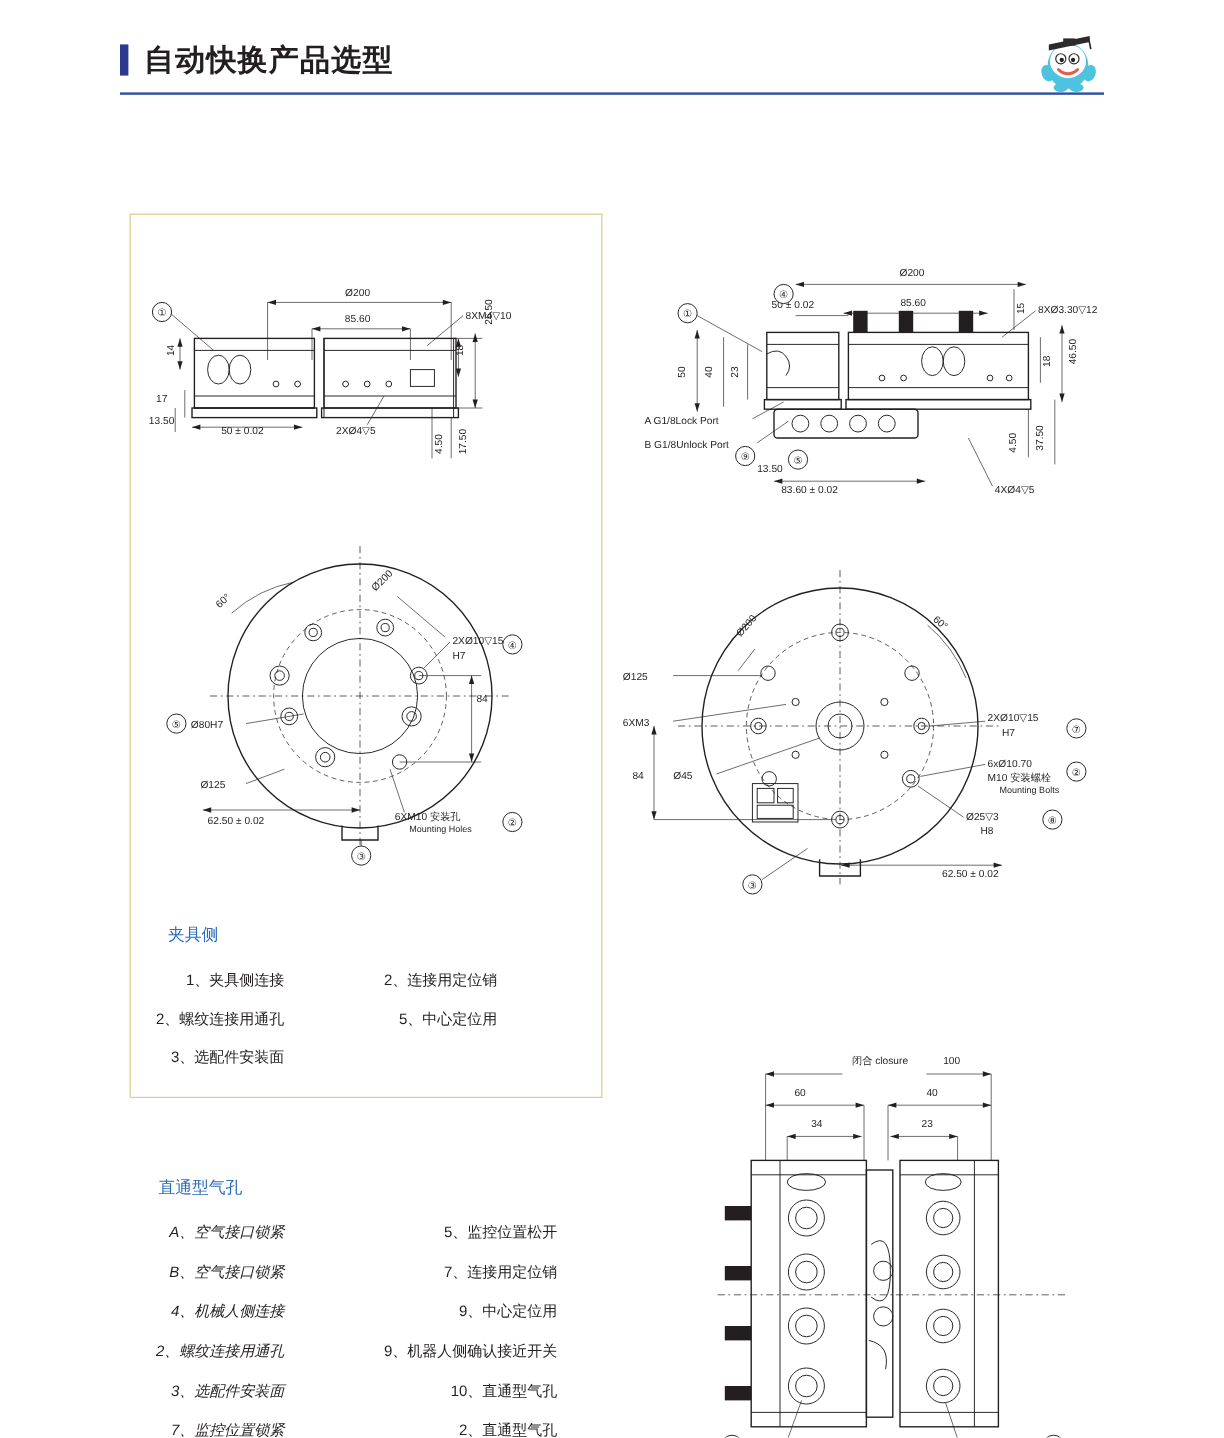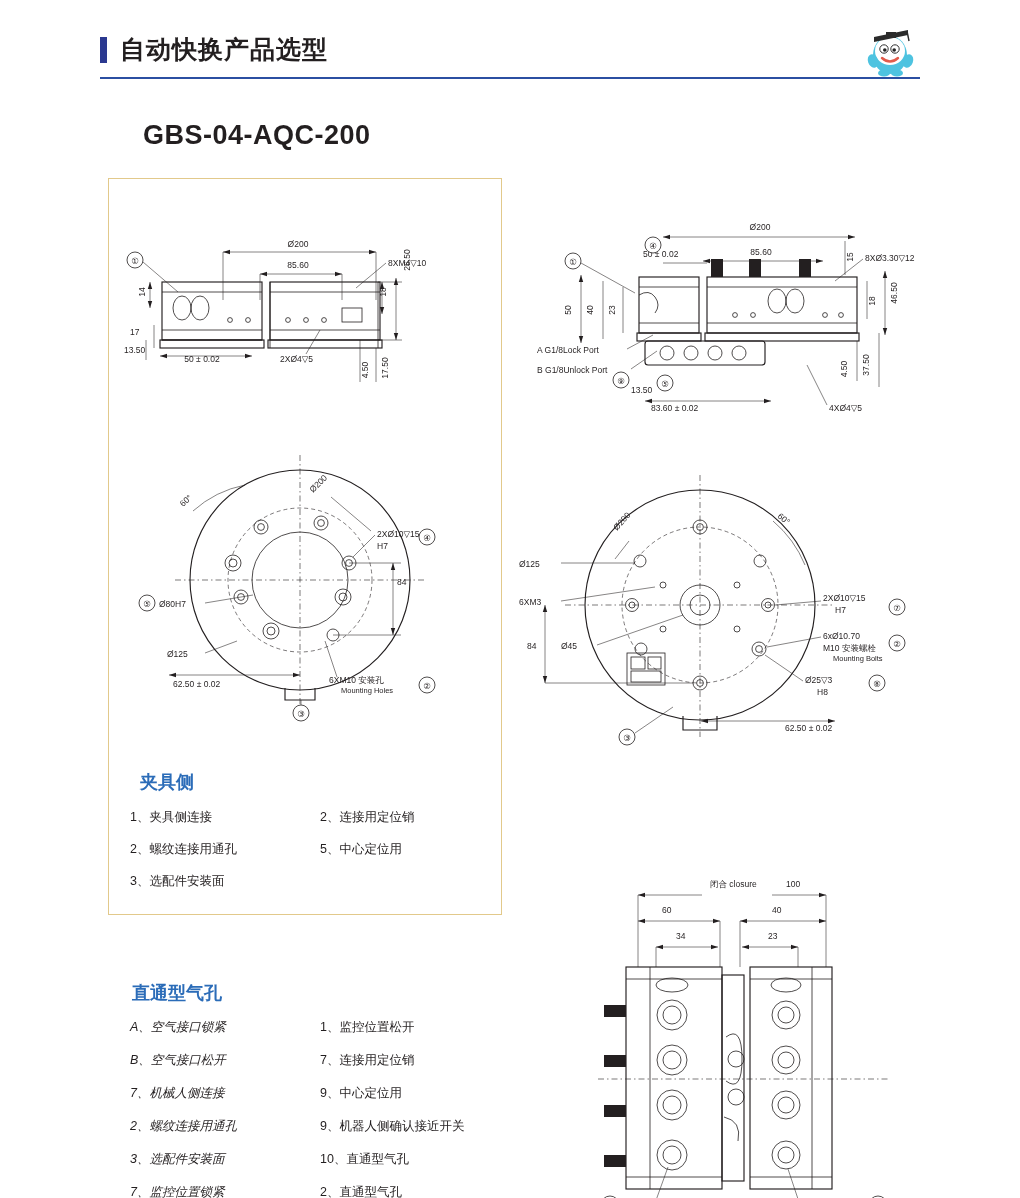--- a/index.html
+++ b/index.html
@@ -27,24 +27,24 @@
   .thin{stroke:#231f20;stroke-width:.55;fill:none;}
   .dash{stroke:#231f20;stroke-width:.6;fill:none;stroke-dasharray:6 3 1.5 3;}
   .dash2{stroke:#231f20;stroke-width:.6;fill:none;stroke-dasharray:4 3;}
   .fil{fill:#231f20;}
   .wh{fill:#ffffff;stroke:#231f20;stroke-width:.8;}
   text{font-family:"Liberation Sans","DejaVu Sans",sans-serif;fill:#231f20;}
   .t7{font-size:7.5px;}
   .t8{font-size:8.5px;}
 
   
-  .cap{position:absolute;font-size:18px;font-weight:bold;color:#2b6cb8;}
+  .cap{position:absolute;font-size:14px;font-weight:normal;color:#2b6cb8;}
   .listwrap{position:absolute;font-size:12.5px;color:#231f20;line-height:32px;}
   .listwrap .col{position:absolute;top:0;}
-  .listwrap .col div{white-space:nowrap;}
+  .listwrap .col div{white-space:nowrap;text-align:right;}
 </style>
 </head>
 <body>
 
 <div class="page">
 
   <div class="hdr">
     <div class="hdr-bar"></div>
     <div class="hdr-title">自动快换产品选型</div>
     <div class="hdr-rule"></div>
@@ -61,21 +61,20 @@
         <rect x="26" y="7" width="10" height="6" fill="#2b2b2b"></rect>
         <path d="M47 6 l2 10" stroke="#2b2b2b" stroke-width="1.4"></path>
         <ellipse cx="13" cy="36" rx="5" ry="7" fill="#4ec3e0" transform="rotate(-20 13 36)"></ellipse>
         <ellipse cx="48" cy="36" rx="5" ry="7" fill="#4ec3e0" transform="rotate(20 48 36)"></ellipse>
         <ellipse cx="24" cy="48" rx="6" ry="3.6" fill="#4ec3e0"></ellipse>
         <ellipse cx="37" cy="48" rx="6" ry="3.6" fill="#4ec3e0"></ellipse>
       </svg>
     </div>
   </div>
 
-  <div class="ptitle">GBS-04-AQC-200</div>
 
   <div class="panel"></div>
 
   <div class="draw" style="left:120px;top:215px;width:370px;height:180px;">
     <svg width="370" height="180" viewBox="0 0 370 180">
 
       <text class="t8" x="178" y="17" text-anchor="middle">Ø200</text>
       <line class="thin" x1="103" y1="22" x2="256" y2="22"></line>
       <path class="fil" d="M103 22 l7 -2.2 l0 4.4 z"></path>
         <path class="fil" d="M256 22 l-7 -2.2 l0 4.4 z"></path>
@@ -406,28 +405,28 @@
     <div class="col" style="left:190px;">
       <div>2、连接用定位销</div>
       <div>5、中心定位用</div>
     </div>
   </div>
 
   <div class="cap" style="left:132px;top:966px;">直通型气孔</div>
   <div class="listwrap" style="left:130px;top:996px;width:420px;line-height:33px;">
     <div class="col" style="left:0;font-style:italic;">
       <div>A、空气接口锁紧</div>
-      <div>B、空气接口松开</div>
-      <div>7、机械人侧连接</div>
+      <div>B、空气接口锁紧</div>
+      <div>4、机械人侧连接</div>
       <div>2、螺纹连接用通孔</div>
       <div>3、选配件安装面</div>
       <div>7、监控位置锁紧</div>
     </div>
     <div class="col" style="left:190px;">
-      <div>1、监控位置松开</div>
+      <div>5、监控位置松开</div>
       <div>7、连接用定位销</div>
       <div>9、中心定位用</div>
       <div>9、机器人侧确认接近开关</div>
       <div>10、直通型气孔</div>
       <div>2、直通型气孔</div>
     </div>
   </div>
 
   <div class="draw" style="left:590px;top:852px;width:350px;height:360px;">
     <svg width="350" height="360" viewBox="0 0 350 360">

